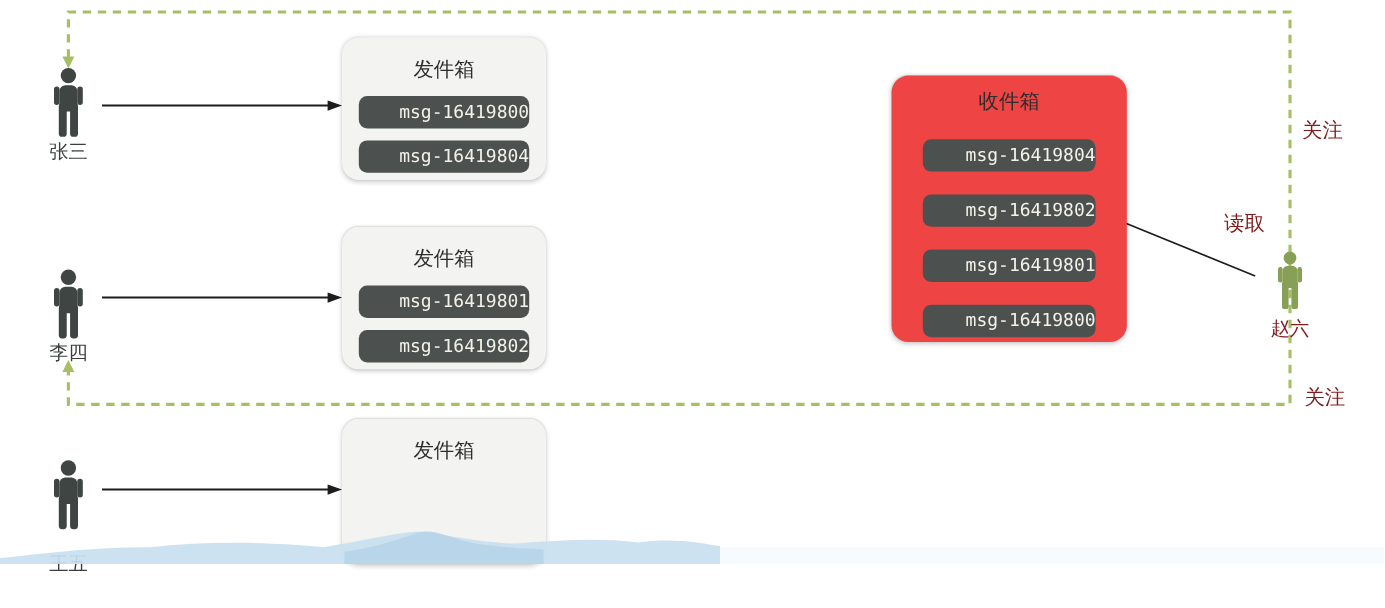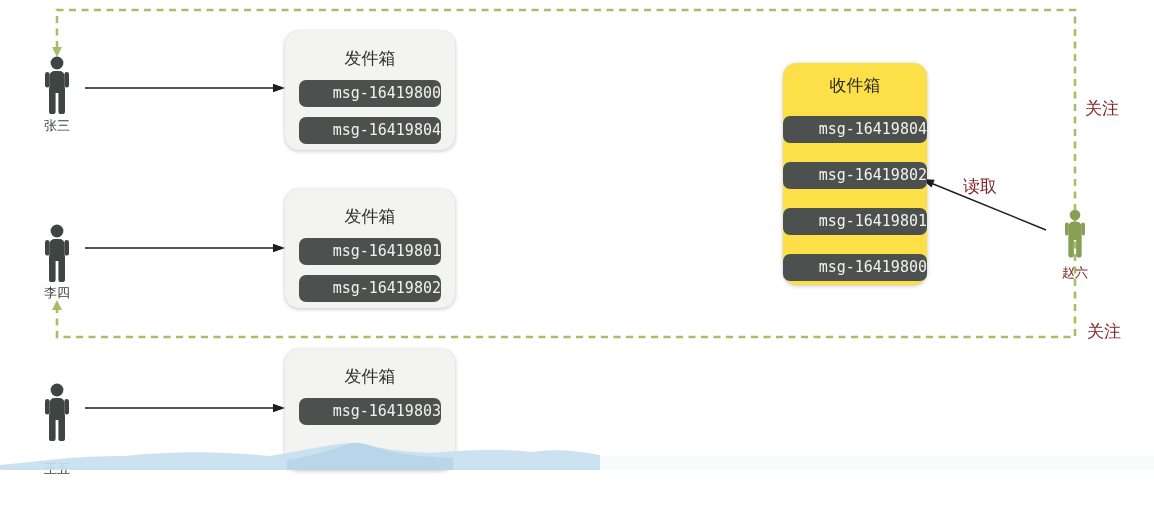--- a/index.html
+++ b/index.html
@@ -15,31 +15,31 @@
   .box-title{
     text-align:center;font-size:17px;color:#2d2d2d;margin-top:15px;line-height:24px;
   }
   .chip{
     width:142px;height:27px;margin:10px auto 0;box-sizing:border-box;
     background:#4c514f;color:#f2f2ea;border-radius:7px;
     font-family:"DejaVu Sans Mono","Liberation Mono",monospace;
     font-size:15px;line-height:27px;text-align:right;letter-spacing:0px;
   }
   .outbox .chip:first-of-type{margin-top:8px;}
-  .inbox{width:144px;background:#fde047;margin-left:40px;}
+  .inbox{width:196px;background:#ef4444;}
   .inbox .box-title{margin-top:10px;}
   .inbox .chip{width:144px;margin-top:19px;}
   .inbox .chip:first-of-type{margin-top:9px;}
   .person{position:absolute;}
   .person svg{display:block;}
   .gray-person{color:#3e4543;}
   .green-person{color:#889f56;}
   .plabel{
     position:absolute;transform:translateX(-50%);
-    font-size:13px;color:#3a3f3d;white-space:nowrap;
+    font-size:16px;color:#3a3f3d;white-space:nowrap;
   }
   .plabel.green{color:#7f1d1d;}
   .edge-label{
     position:absolute;font-size:17px;color:#7f1d1d;white-space:nowrap;
   }
 </style>
 </head>
 <body>
 
 <div id="canvas">
@@ -118,34 +118,33 @@
   </div>
 
   <div class="box outbox" style="left:285px;top:189px;height:119px">
     <div class="box-title">发件箱</div>
     <div class="chip">msg-16419801</div>
     <div class="chip">msg-16419802</div>
   </div>
 
   <div class="box outbox" style="left:285px;top:349px;height:121px">
     <div class="box-title">发件箱</div>
-    <div class="chip">msg-16419803</div>
   </div>
 
   <div class="box inbox" style="left:743px;top:63px;height:222px">
     <div class="box-title">收件箱</div>
     <div class="chip">msg-16419804</div>
     <div class="chip">msg-16419802</div>
     <div class="chip">msg-16419801</div>
     <div class="chip">msg-16419800</div>
   </div>
 
   <div class="edge-label" style="left:1085px;top:97px">关注</div>
   <div class="edge-label" style="left:1087px;top:320px">关注</div>
-  <div class="edge-label" style="left:963px;top:175px">读取</div>
+  <div class="edge-label" style="left:1020px;top:175px">读取</div>
 
   <svg class="overlay" width="1154" height="507" viewBox="0 0 1154 507" style="pointer-events:none">
     <rect x="595" y="456" width="559" height="14" fill="#eef4f9" opacity="0.4"></rect>
     <path d="M0,465 C40,461 75,456 125,456 C175,450 230,452 270,456
              C300,451 325,445 348,443 C370,445 395,452 430,453
              C465,450 500,448 532,452 C560,448 582,452 600,455
              L600,470 L0,470 Z" fill="#c9dfef" opacity="0.92"></path>
     <path d="M287,460 C312,456 332,450 348,444 C360,440 372,447 392,452
              C412,456 435,457 453,458 L453,470 L287,470 Z" fill="#b7d4e9" opacity="0.95"></path>
   </svg>

